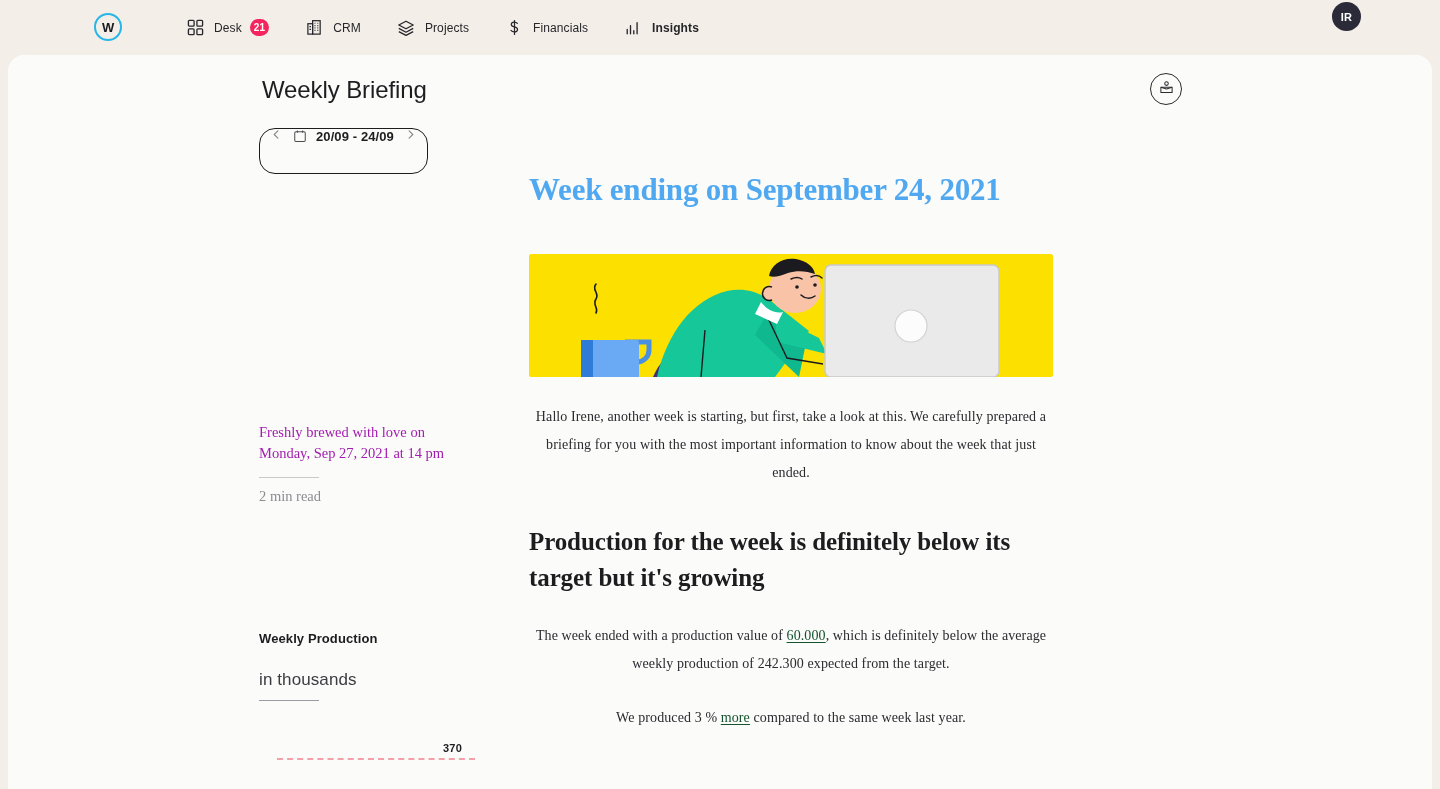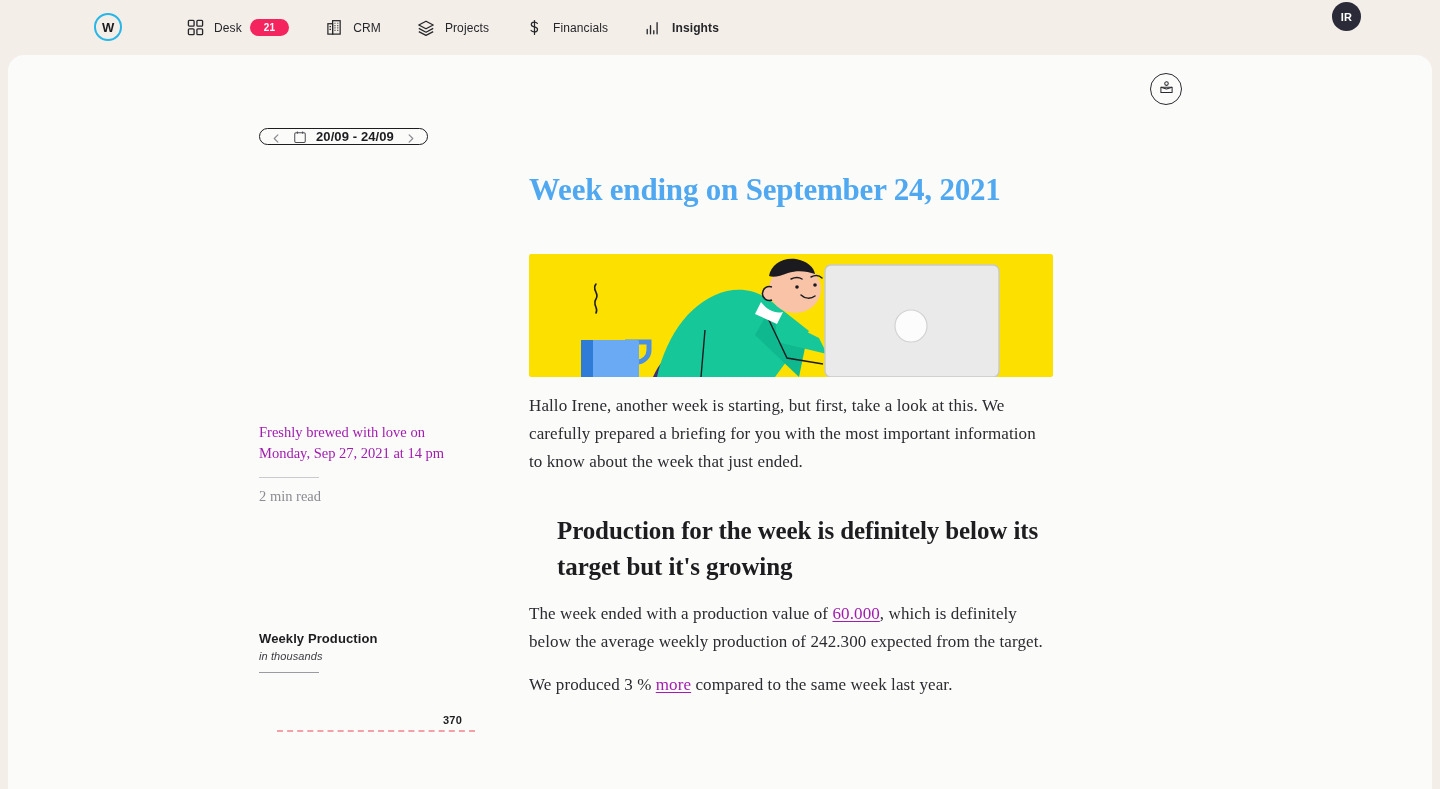--- a/index.html
+++ b/index.html
@@ -33,21 +33,21 @@
   .navitem {
     display: flex; align-items: center; height: 55px;
     margin-right: 36px; cursor: pointer; position: relative;
   }
   .navitem .ico { width: 18px; height: 18px; margin-right: 10px; display: flex; align-items: center; justify-content: center; color:#26262B; }
   .navitem .lbl { font-size: 12px; color: #26262B; letter-spacing: .1px; }
   .navitem.active .lbl { font-weight: 700; }
   .badge {
     margin-left: 8px; background: #F4245E; color: #fff;
     font-size: 10px; font-weight: 700; border-radius: 9px;
-    min-width: 19px; height: 17px; padding: 0 14px;
+    min-width: 19px; height: 17px; padding: 0 4px;
     display: flex; align-items: center; justify-content: center;
     letter-spacing: .2px;
   }
   .avatar {
     position: absolute; right: 79px; top: 2px;
     width: 29px; height: 29px; border-radius: 50%;
     background: #2A2A38; color: #fff;
     font-size: 11px; font-weight: 700; letter-spacing: .3px;
     display: flex; align-items: center; justify-content: center;
   }
@@ -69,22 +69,22 @@
     position: absolute; left: 1142px; top: 18px;
     width: 32px; height: 32px; border-radius: 50%;
     border: 1.3px solid #2B2B30; background: transparent;
     display: flex; align-items: center; justify-content: center;
     cursor: pointer;
   }
 
   
   .datepill {
     position: absolute; left: 251px; top: 73px;
-    height: 17px; border: 1.2px solid #1D1D20; border-radius: 16px;
-    display: flex; align-items: flex-end; padding: 0 11px; cursor: pointer;
+    height: 46px; border: 1.2px solid #1D1D20; border-radius: 16px;
+    display: flex; align-items: flex-start; padding: 0 11px; cursor: pointer;
     background: transparent;
   }
   .datepill .arrow { color: #8B8B90; display: flex; align-items: center; cursor: pointer; }
   .datepill .calico { margin: 0 9px 0 11px; display: flex; align-items: center; color: #4B4B50; }
   .datepill .range {
     font-size: 13px; font-weight: 700; color: #1D1D20;
     letter-spacing: .1px; margin-right: 11px;
   }
 
   
@@ -92,46 +92,46 @@
     position: absolute; left: 251px; top: 367px; width: 215px;
     font-family: "Liberation Serif", serif;
   }
   .meta .line { font-size: 14.5px; color: #a21caf; line-height: 21px; }
   .meta .rule { width: 60px; height: 1px; background: #C9C9CE; margin: 13px 0 10px; }
   .meta .read { font-size: 14.5px; color: #8C8C92; }
 
   
   .chart { position: absolute; left: 251px; top: 576px; width: 215px; }
   .chart .ctitle { font-size: 13px; font-weight: 700; color: #1D1D20; letter-spacing: .1px; }
-  .chart .csub { font-size: 11px; color: #3C3C42; margin-top: 4px; letter-spacing: .1px; font-style: italic; }
+  .chart .csub { font-size: 17px; color: #3C3C42; margin-top: 24px; letter-spacing: .1px; }
   .chart .crule { width: 60px; height: 1.4px; background: #9A9AA0; margin-top: 10px; }
   .plot { position: relative; margin-top: 22px; height: 110px; }
   .gline { position: absolute; left: 18px; width: 198px; height: 0; border-top: 2px dashed currentColor; }
   .glabel { position: absolute; font-size: 11px; font-weight: 700; color: #1D1D20; letter-spacing: .2px; }
 
   
   .article { position: absolute; left: 521px; top: 116px; width: 524px; font-family: "Liberation Serif", serif; }
   .art-h1 {
     font-size: 31px; color: #4FA8F0; font-weight: 700;
     letter-spacing: -.2px; line-height: 38px;
   }
   .hero {
     margin-top: 45px; width: 524px; height: 123px;
     border-radius: 3px; overflow: hidden; position: relative; background: #FCE000;
   }
   .hero svg { display: block; }
   .art-p {
-    margin-top: 15px; font-size: 17px; line-height: 28px;
-    color: #2B2B30; letter-spacing: .1px;
+    margin-top: 26px; font-size: 14px; line-height: 28px;
+    color: #2B2B30; letter-spacing: .1px; text-align: center;
   }
   .art-h2 {
     margin-top: 37px; font-size: 25px; font-weight: 700;
-    line-height: 36px; color: #1D1D20; letter-spacing: -.1px; margin-left: 28px;
-  }
-  .art-p a, .ulink { color: #a21caf; text-decoration: underline; text-underline-offset: 2px; }
+    line-height: 36px; color: #1D1D20; letter-spacing: -.1px;
+  }
+  .art-p a, .ulink { color: #14532d; text-decoration: underline; text-underline-offset: 2px; }
 </style>
 </head>
 <body>
 
 <div class="topbar">
 
   <div class="logo" style="border-color: rgb(39, 182, 232);">
     <span>W</span>
   </div>
 
@@ -193,20 +193,21 @@
 
   </div>
 
   <div class="avatar">
     <span>IR</span>
   </div>
 </div>
 
 <div class="panel">
 
+  <div class="page-title">Weekly Briefing</div>
 
   <div class="reader-btn">
     <span>
       <svg width="17" height="17" viewBox="0 0 20 20" fill="none" stroke="#2B2B30" stroke-width="1.2" stroke-linejoin="round">
         <circle cx="10" cy="5.4" r="2.1"></circle>
         <path d="M3.4 9.6h13.2v6.2H3.4z"></path>
         <path d="M3.4 9.6 10 11.8l6.6-2.2"></path>
       </svg>
     </span>
   </div>

